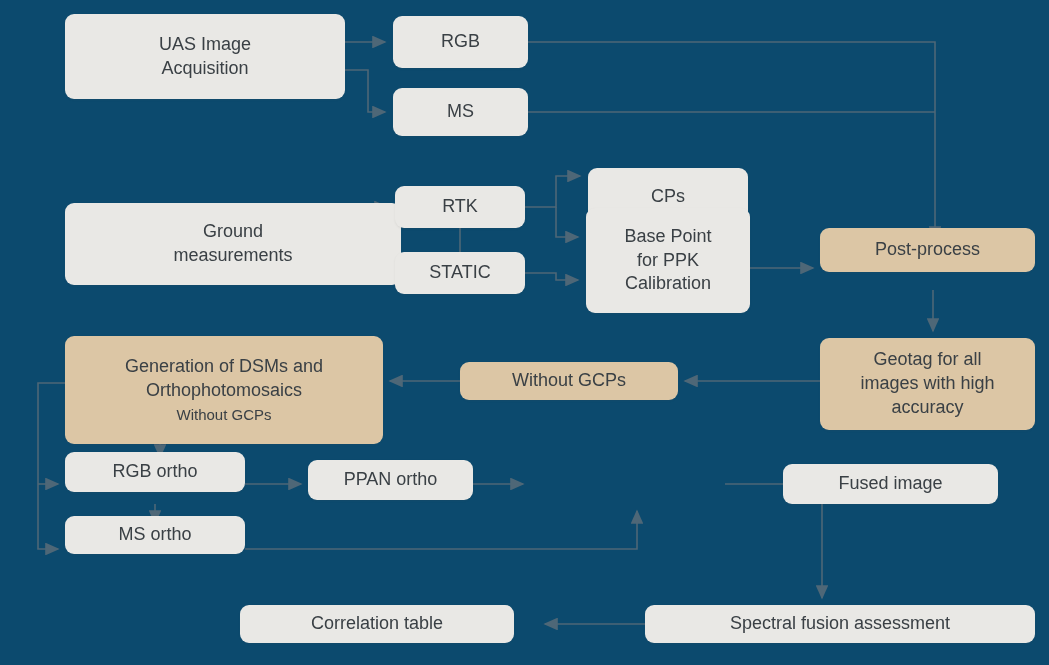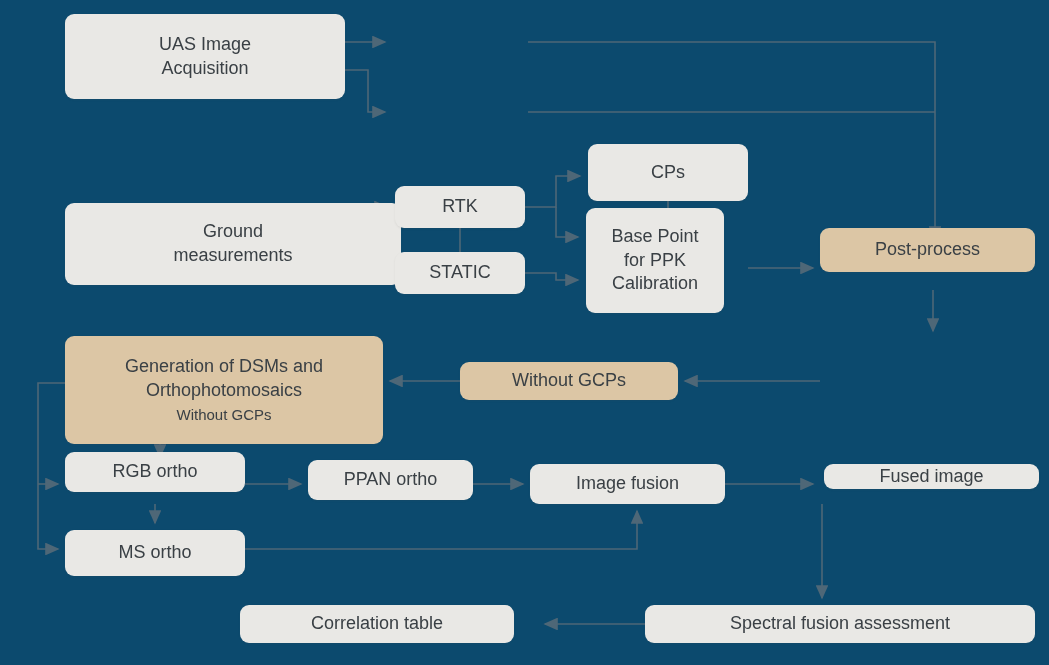--- a/index.html
+++ b/index.html
@@ -71,77 +71,85 @@
 
     <path d="M822,504 V598" marker-end="url(#ah)"></path>
     <path d="M645,624 H545" marker-end="url(#ah)"></path>
   </svg>
 
   <div class="node neutral" style="left:65px;top:14px;width:280px;height:85px">
     <span class="lbl">UAS Image
 Acquisition</span>
   </div>
 
+  <div class="node neutral" style="left:393px;top:16px;width:135px;height:52px">
+    <span class="lbl">RGB</span>
+  </div>
 
+  <div class="node neutral" style="left:393px;top:88px;width:135px;height:48px">
+    <span class="lbl">MS</span>
+  </div>
 
   <div class="node neutral" style="left:65px;top:203px;width:336px;height:82px">
     <span class="lbl">Ground
 measurements</span>
   </div>
 
   <div class="node neutral" style="left:395px;top:252px;width:130px;height:42px">
     <span class="lbl">STATIC</span>
   </div>
 
   <div class="node neutral" style="left:395px;top:186px;width:130px;height:42px">
     <span class="lbl">RTK</span>
   </div>
 
-  <div class="node neutral" style="left:588px;top:144px;width:160px;height:57px">
+  <div class="node neutral" style="left:588px;top:168px;width:160px;height:57px">
     <span class="lbl">CPs</span>
   </div>
 
-  <div class="node neutral" style="left:586px;top:208px;width:138px;height:105px">
+  <div class="node neutral" style="left:586px;top:208px;width:164px;height:105px">
     <span class="lbl">Base Point
 for PPK
 Calibration</span>
   </div>
 
   <div class="node accent" style="left:820px;top:228px;width:215px;height:44px">
     <span class="lbl">Post-process</span>
   </div>
 
+  <div class="node accent" style="left:820px;top:338px;width:215px;height:92px">
+    <span class="lbl">Geotag for all
+images with high
+accuracy</span>
+  </div>
 
   <div class="node accent" style="left:65px;top:336px;width:318px;height:108px">
     <span class="lbl">Generation of DSMs and
 Orthophotomosaics</span>
     <span class="sublbl">Without GCPs</span>
   </div>
 
   <div class="node accent" style="left:460px;top:362px;width:218px;height:38px">
     <span class="lbl">Without GCPs</span>
   </div>
 
   <div class="node neutral" style="left:65px;top:452px;width:180px;height:40px">
     <span class="lbl">RGB ortho</span>
   </div>
 
   <div class="node neutral" style="left:308px;top:460px;width:165px;height:40px">
     <span class="lbl">PPAN ortho</span>
   </div>
 
-  <div class="node neutral" style="left:530px;top:464px;width:195px;height:40px">
-    <span class="lbl">Image fusion</span>
-  </div>
 
-  <div class="node neutral" style="left:824px;top:464px;width:215px;height:25px">
+  <div class="node neutral" style="left:783px;top:464px;width:215px;height:40px">
     <span class="lbl">Fused image</span>
   </div>
 
-  <div class="node neutral" style="left:65px;top:530px;width:180px;height:46px">
+  <div class="node neutral" style="left:65px;top:516px;width:180px;height:38px">
     <span class="lbl">MS ortho</span>
   </div>
 
   <div class="node neutral" style="left:240px;top:605px;width:274px;height:38px">
     <span class="lbl">Correlation table</span>
   </div>
 
   <div class="node neutral" style="left:645px;top:605px;width:390px;height:38px">
     <span class="lbl">Spectral fusion assessment</span>
   </div>

